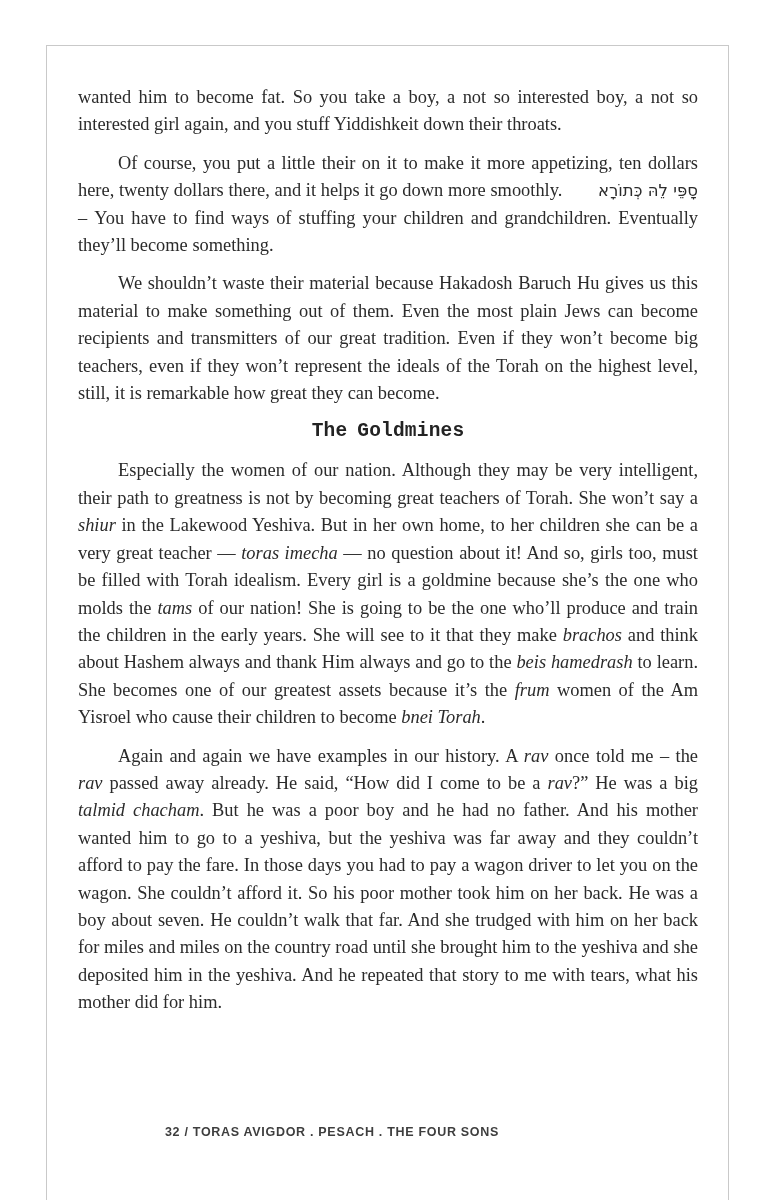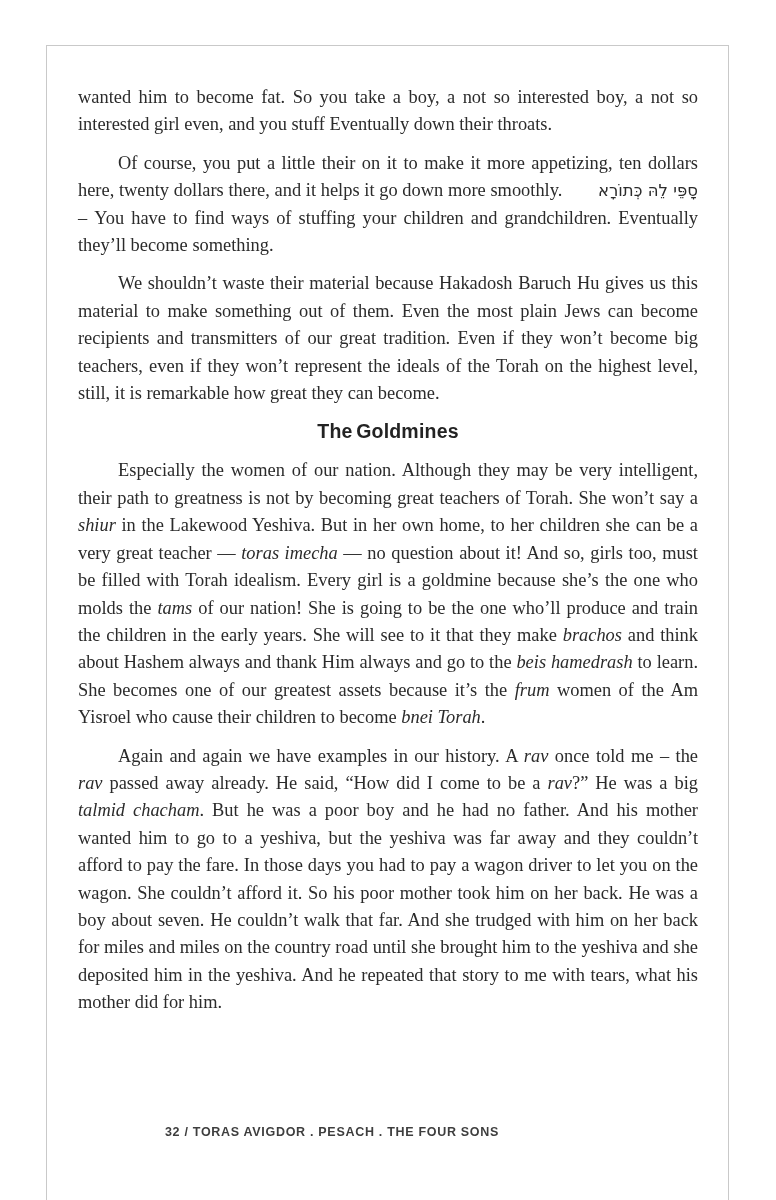--- a/index.html
+++ b/index.html
@@ -44,21 +44,21 @@
     font-style: italic;
     margin-top: 29px;
   }
   .heb {
     font-family: "DejaVu Sans", sans-serif;
     font-size: 16.5px;
     unicode-bidi: isolate;
     margin-left: 31px;
   }
   .section-heading {
-    font-family: Liberation Sans, sans-serif;
+    font-family: Liberation Mono, monospace;
     font-weight: bold;
     font-size: 19.5px;
     line-height: 27px;
     text-align: center;
     text-indent: 0;
     word-spacing: -2px;
     letter-spacing: 0.2px;
     color: #232323;
     margin: 3px 0 12px 0;
   }
@@ -74,21 +74,21 @@
     letter-spacing: 0.7px;
     color: #3e3e3e;
   }
 </style>
 </head>
 <body>
 
 <div class="page-frame"></div>
 
 <div class="content">
-    <p class="para"><span>wanted him to become fat. So you take a boy, a not so interested boy, a not so interested girl even, and you stuff Eventually down their throats.</span></p>
+    <p class="para"><span>wanted him to become fat. So you take a boy, a not so interested boy, a not so interested girl again, and you stuff Yiddishkeit down their throats.</span></p>
     <p class="para indent"><span>Of course, you put a little their on it to make it more appetizing, ten dollars here, twenty dollars there, and it helps it go down more smoothly. </span><span class="heb" dir="rtl">סָפֵּי לֵהּ כְּתוֹרָא</span><span> – You have to find ways of stuffing your children and grandchildren. Eventually they’ll become something.</span></p>
     <p class="para indent"><span>We shouldn’t waste their material because Hakadosh Baruch Hu gives us this material to make something out of them. Even the most plain Jews can become recipients and transmitters of our great tradition. Even if they won’t become big teachers, even if they won’t represent the ideals of the Torah on the highest level, still, it is remarkable how great they can become.</span></p>
     <h2 class="section-heading">The Goldmines</h2>
     <p class="para indent"><span>Especially the women of our nation. Although they may be very intelligent, their path to greatness is not by becoming great teachers of Torah. She won’t say a </span><span class="it">shiur</span><span> in the Lakewood Yeshiva. But in her own home, to her children she can be a very great teacher — </span><span class="it">toras imecha</span><span> — no question about it! And so, girls too, must be filled with Torah idealism. Every girl is a goldmine because she’s the one who molds the </span><span class="it">tams</span><span> of our nation! She is going to be the one who’ll produce and train the children in the early years. She will see to it that they make </span><span class="it">brachos</span><span> and think about Hashem always and thank Him always and go to the </span><span class="it">beis hamedrash</span><span> to learn. She becomes one of our greatest assets because it’s the </span><span class="it">frum</span><span> women of the Am Yisroel who cause their children to become </span><span class="it">bnei Torah</span><span>.</span></p>
     <p class="para indent"><span>Again and again we have examples in our history. A </span><span class="it">rav</span><span> once told me – the </span><span class="it">rav</span><span> passed away already. He said, “How did I come to be a </span><span class="it">rav</span><span>?” He was a big </span><span class="it">talmid chacham</span><span>. But he was a poor boy and he had no father. And his mother wanted him to go to a yeshiva, but the yeshiva was far away and they couldn’t afford to pay the fare. In those days you had to pay a wagon driver to let you on the wagon. She couldn’t afford it. So his poor mother took him on her back. He was a boy about seven. He couldn’t walk that far. And she trudged with him on her back for miles and miles on the country road until she brought him to the yeshiva and she deposited him in the yeshiva. And he repeated that story to me with tears, what his mother did for him.</span></p>
   </div>
 
 <div class="page-footer">32 / TORAS AVIGDOR . PESACH . THE FOUR SONS</div>
 
 </body></html>

